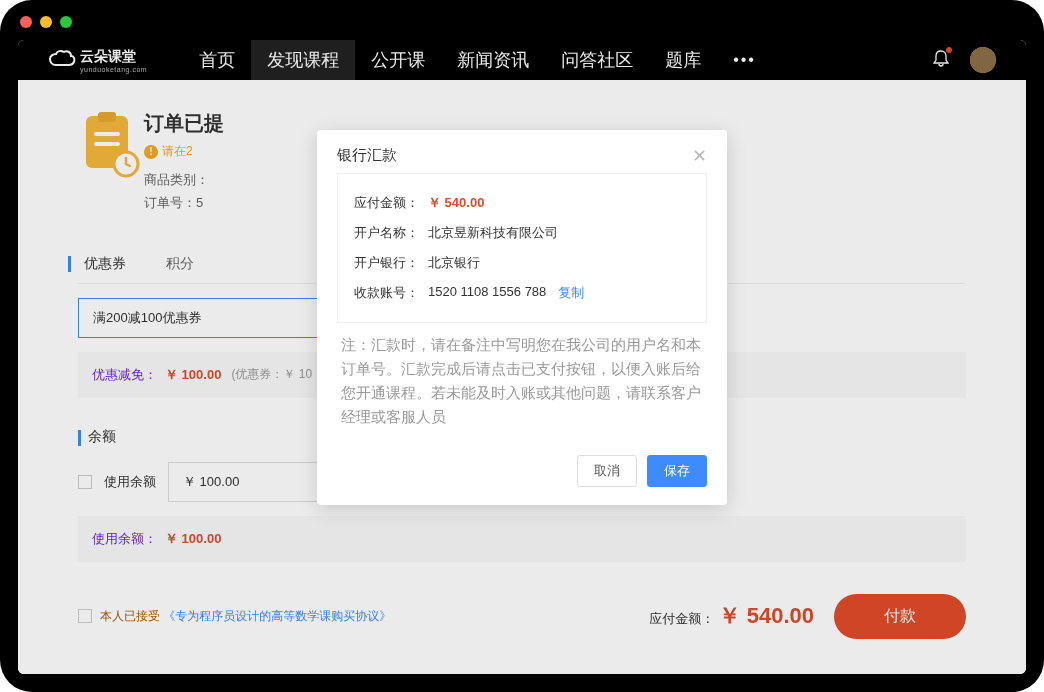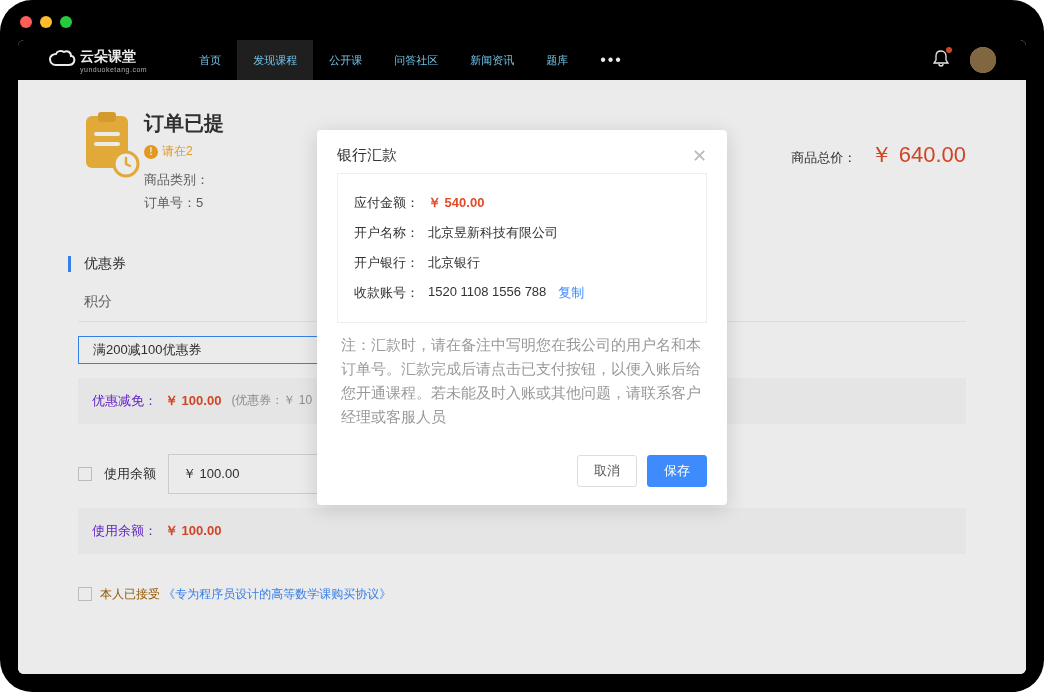--- a/index.html
+++ b/index.html
@@ -65,22 +65,22 @@
     .logo-icon svg { display: block; }
     .nav {
       display: flex;
       height: 100%;
     }
     .nav-item {
       padding: 0 16px;
       height: 100%;
       display: flex;
       align-items: center;
-      font-size: 11px;
-      color: #7dd3fc;
+      font-size: 18px;
+      color: #ffffff;
       cursor: pointer;
     }
     .nav-item.active {
       background: #222;
     }
     .nav-more {
       padding: 0 16px;
       display: flex;
       align-items: center;
       color: #fff;
@@ -176,21 +176,20 @@
       font-size: 22px;
       color: #e14b2a;
       font-weight: 400;
     }
     .section {
       margin-top: 30px;
     }
     .tabs {
       display: flex;
       border-bottom: 1px solid #eee;
-      flex-direction: column;
     }
     .tab {
       padding: 10px 6px;
       margin-right: 28px;
       font-size: 14px;
       color: #666;
       cursor: pointer;
       position: relative;
     }
     .tab.active {
@@ -202,21 +201,21 @@
       position: absolute;
       left: -10px;
       top: 11px;
       width: 3px;
       height: 16px;
       background: #3d8bfd;
     }
     .coupon-select {
       margin-top: 14px;
       border: 1px solid #3d8bfd;
-      padding: 4px 14px;
+      padding: 10px 14px;
       font-size: 13px;
       color: #333;
       display: inline-block;
       width: 320px;
     }
     .discount-row {
       background: #f9f9f9;
       padding: 14px;
       margin-top: 14px;
       display: flex;
@@ -418,22 +417,22 @@
         </span>
         <span style="display:flex;flex-direction:column;margin-left:4px">
           <span style="font-size:14px;font-weight:600">云朵课堂</span>
           <span style="font-size:7px;opacity:.7;letter-spacing:.5px">yunduoketang.com</span>
         </span>
       </div>
       <div class="nav">
         <div class="nav-item">首页</div>
         <div class="nav-item active">发现课程</div>
         <div class="nav-item">公开课</div>
+        <div class="nav-item">新闻资讯</div>
         <div class="nav-item">问答社区</div>
-        <div class="nav-item">新闻资讯</div>
         <div class="nav-item">题库</div>
         <div class="nav-more">•••</div>
       </div>
       <div class="header-right">
         <span class="bell-icon">
           <svg width="18" height="18" viewBox="0 0 18 18">
               <path d="M9 2 C6 2 4 4 4 7 L4 11 L2 14 L16 14 L14 11 L14 7 C14 4 12 2 9 2 Z M7 15 C7 16 8 17 9 17 C10 17 11 16 11 15" fill="none" stroke="#fff" stroke-width="1.3"></path>
             </svg>
           <span class="bell-dot"></span>
         </span>
@@ -457,58 +456,62 @@
         </div>
         <div class="order-info">
           <div class="order-title">订单已提</div>
           <div class="order-warning">
             <span class="warn-icon">!</span>
             <span>请在2</span>
           </div>
           <div class="order-meta">商品类别：</div>
           <div class="order-meta">订单号：5</div>
         </div>
-        <div class="order-total">
-          <span class="total-label">商品总价：</span>
-          <span class="total-value">￥ 640.00</span>
-        </div>
       </div>
 
       <div class="section">
         <div class="tabs">
           <div class="tab active">优惠券</div>
           <div class="tab">积分</div>
         </div>
         <div class="coupon-select">满200减100优惠券</div>
         <div class="discount-row">
           <span class="discount-label">优惠减免：</span>
           <span class="discount-value">￥ 100.00</span>
           <span class="discount-note">(优惠券：￥ 10</span>
         </div>
       </div>
 
       <div class="balance-section">
+        <div class="section-label">余额</div>
         <div class="balance-row">
           <span class="checkbox"></span>
           <span class="checkbox-label">使用余额</span>
           <div class="balance-input">￥ 100.00</div>
         </div>
         <div class="discount-row" style="margin-top:14px">
           <span class="discount-label">使用余额：</span>
           <span class="discount-value">￥ 100.00</span>
         </div>
       </div>
 
       <div class="footer">
         <div class="agreement">
           <span class="checkbox"></span>
           <span>
             <span class="agreement-text">本人已接受</span>
             <span class="agreement-link">《专为程序员设计的高等数学课购买协议》</span>
           </span>
+        </div>
+        <div class="footer-right">
+          <span>
+            <span class="payable-label">应付金额：</span>
+            <span class="payable-value">￥ 540.00</span>
+          </span>
+          <button class="pay-btn">付款</button>
         </div>
       </div>
     </div>
   </div>
 
   <div class="overlay"></div>
 
   <div class="modal">
     <div class="modal-header">
       <div class="modal-title">银行汇款</div>

